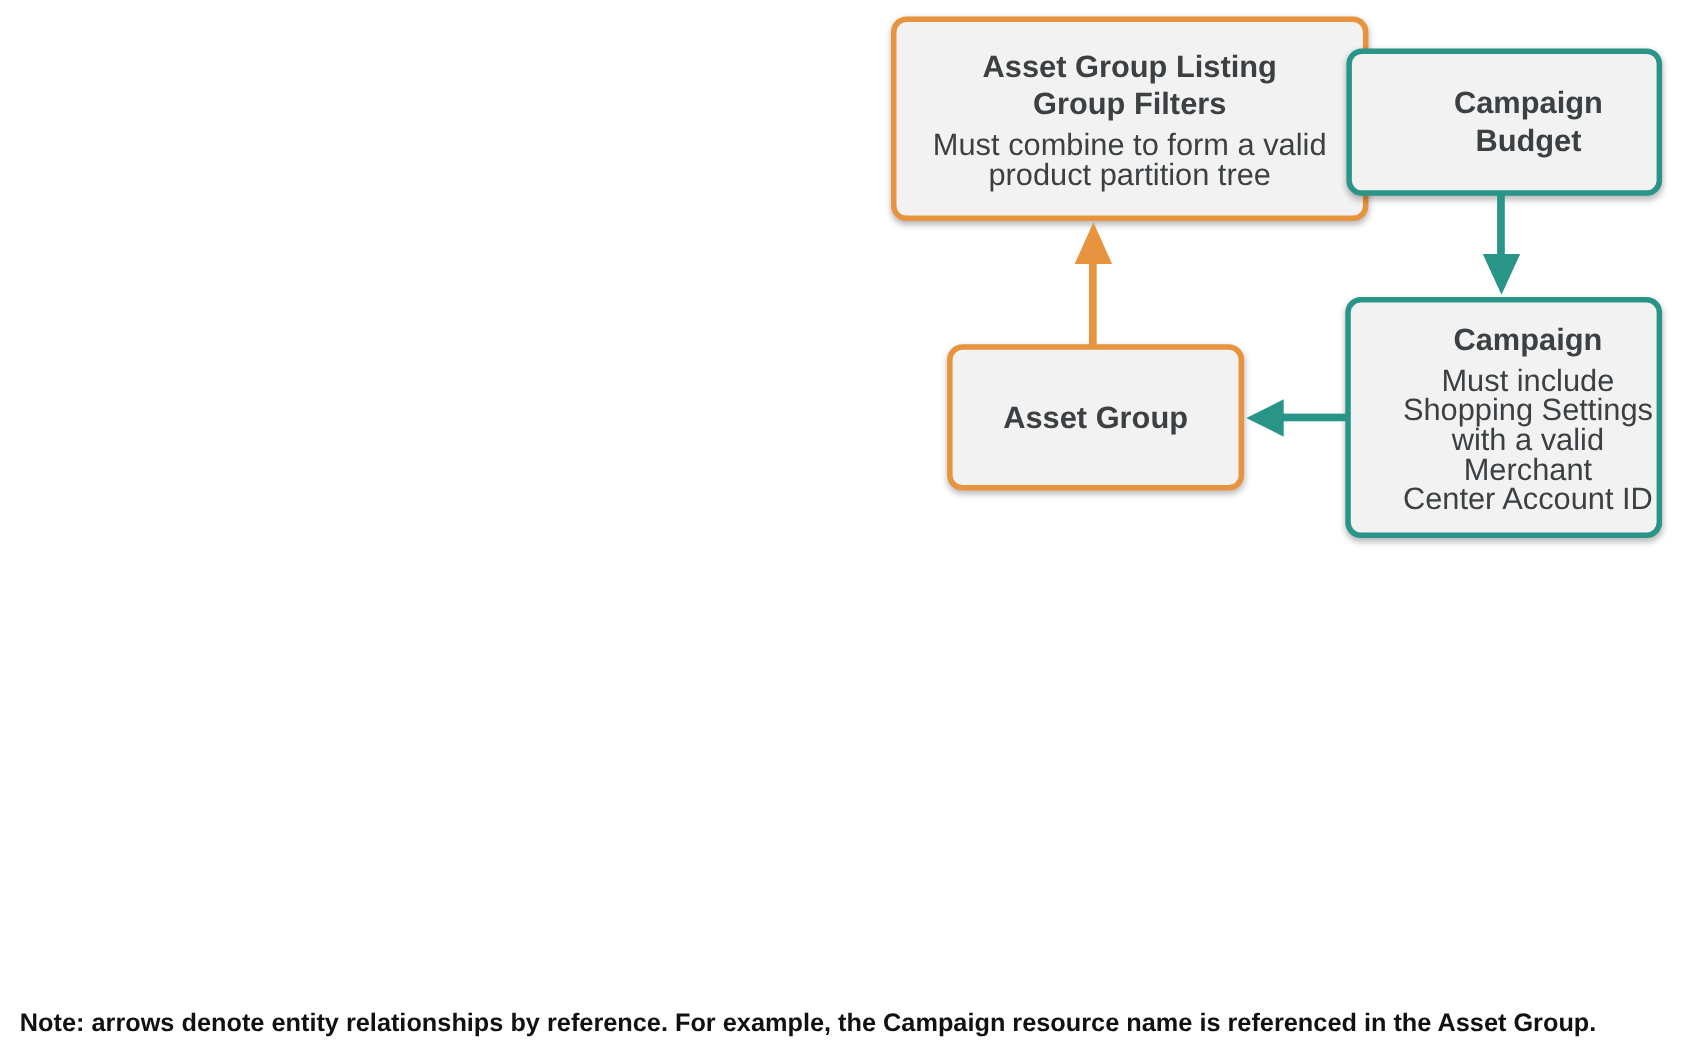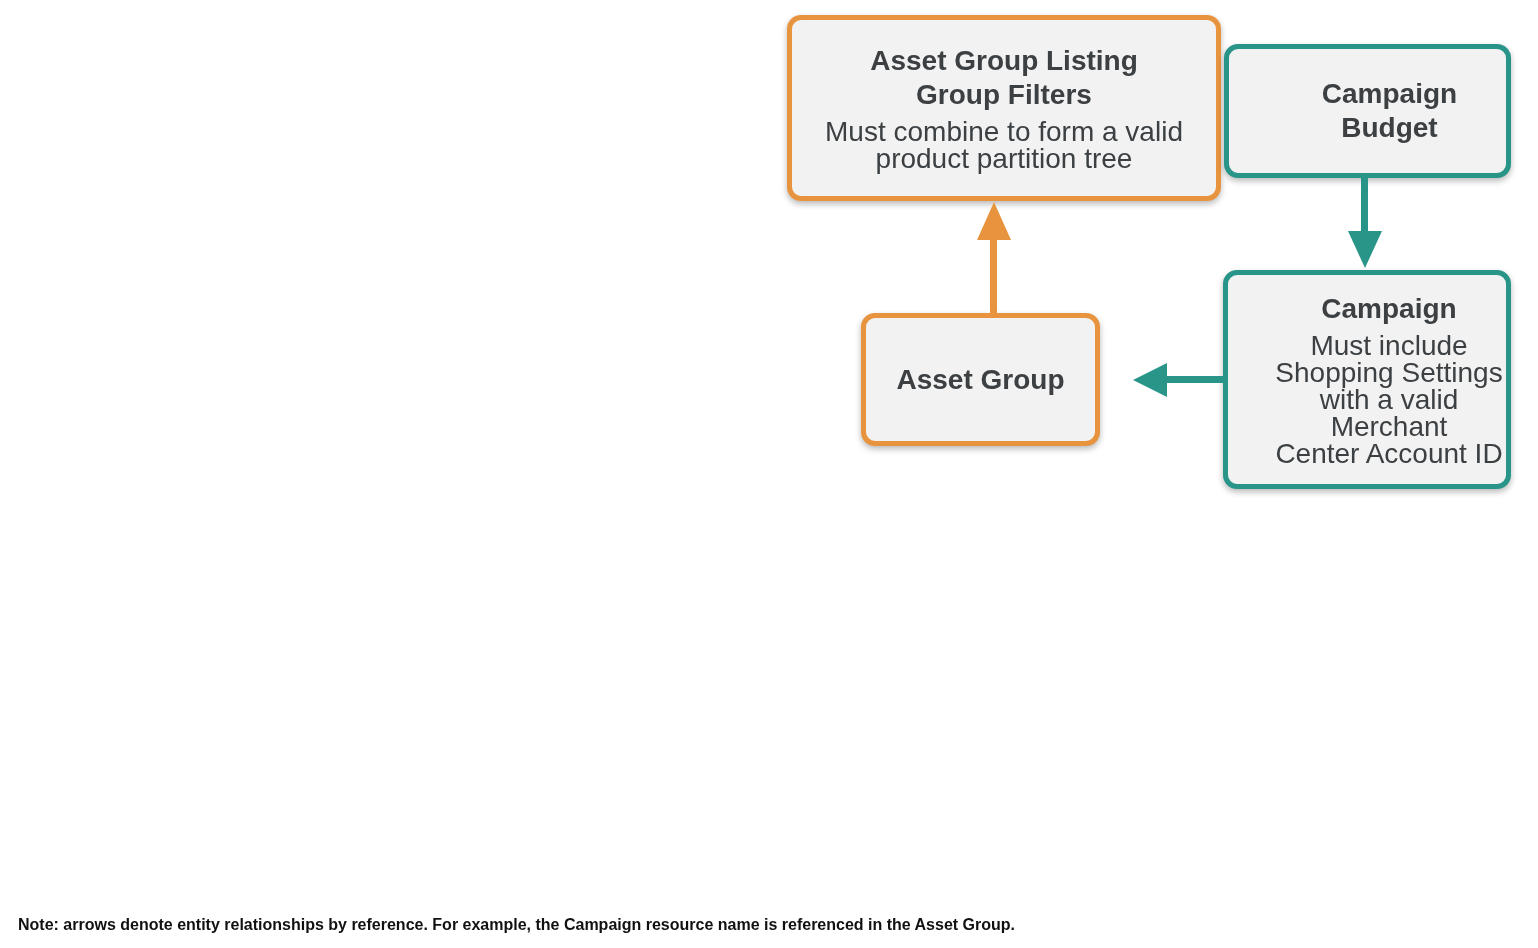--- a/index.html
+++ b/index.html
@@ -44,23 +44,23 @@
   }
   .node .subtitle {
     font-size: 28px;
     line-height: 27px;
     font-weight: 400;
     color: var(--box_text);
     white-space: pre-line;
     margin-top: 6px;
   }
 
-  #node-listing-group-filters { left: 787px;  top: 15px;  width: 434px; height: 186px; }
+  #node-listing-group-filters { left: 810px;  top: 15px;  width: 434px; height: 186px; }
   #node-campaign-budget       { left: 1224px; top: 44px;  width: 287px; height: 134px; }
-  #node-asset-group           { left: 861px;  top: 313px; width: 239px; height: 133px; }
+  #node-asset-group           { left: 861px;  top: 313px; width: 270px; height: 133px; }
   #node-campaign              { left: 1223px; top: 270px; width: 288px; height: 219px; }
 
   
   .arrow { position: absolute; }
   .shaft { position: absolute; }
   .head  { position: absolute; width: 0; height: 0; }
 
   
   #arrow-asset-group-to-filters .shaft {
     left: 990px; top: 232px; width: 7px; height: 82px;
@@ -94,21 +94,21 @@
     left: 1133px; top: 363px;
     border-top: 17px solid transparent;
     border-bottom: 17px solid transparent;
     border-right: 34px solid var(--teal);
   }
 
   
   .note {
     position: absolute;
     left: 18px; top: 916px;
-    font-size: 16px;
+    font-size: 23px;
     font-weight: 700;
     color: var(--note_text);
   }
 </style>
 </head>
 <body>
 
 <div class="canvas">
 
   <div class="node accent-orange" id="node-listing-group-filters">

